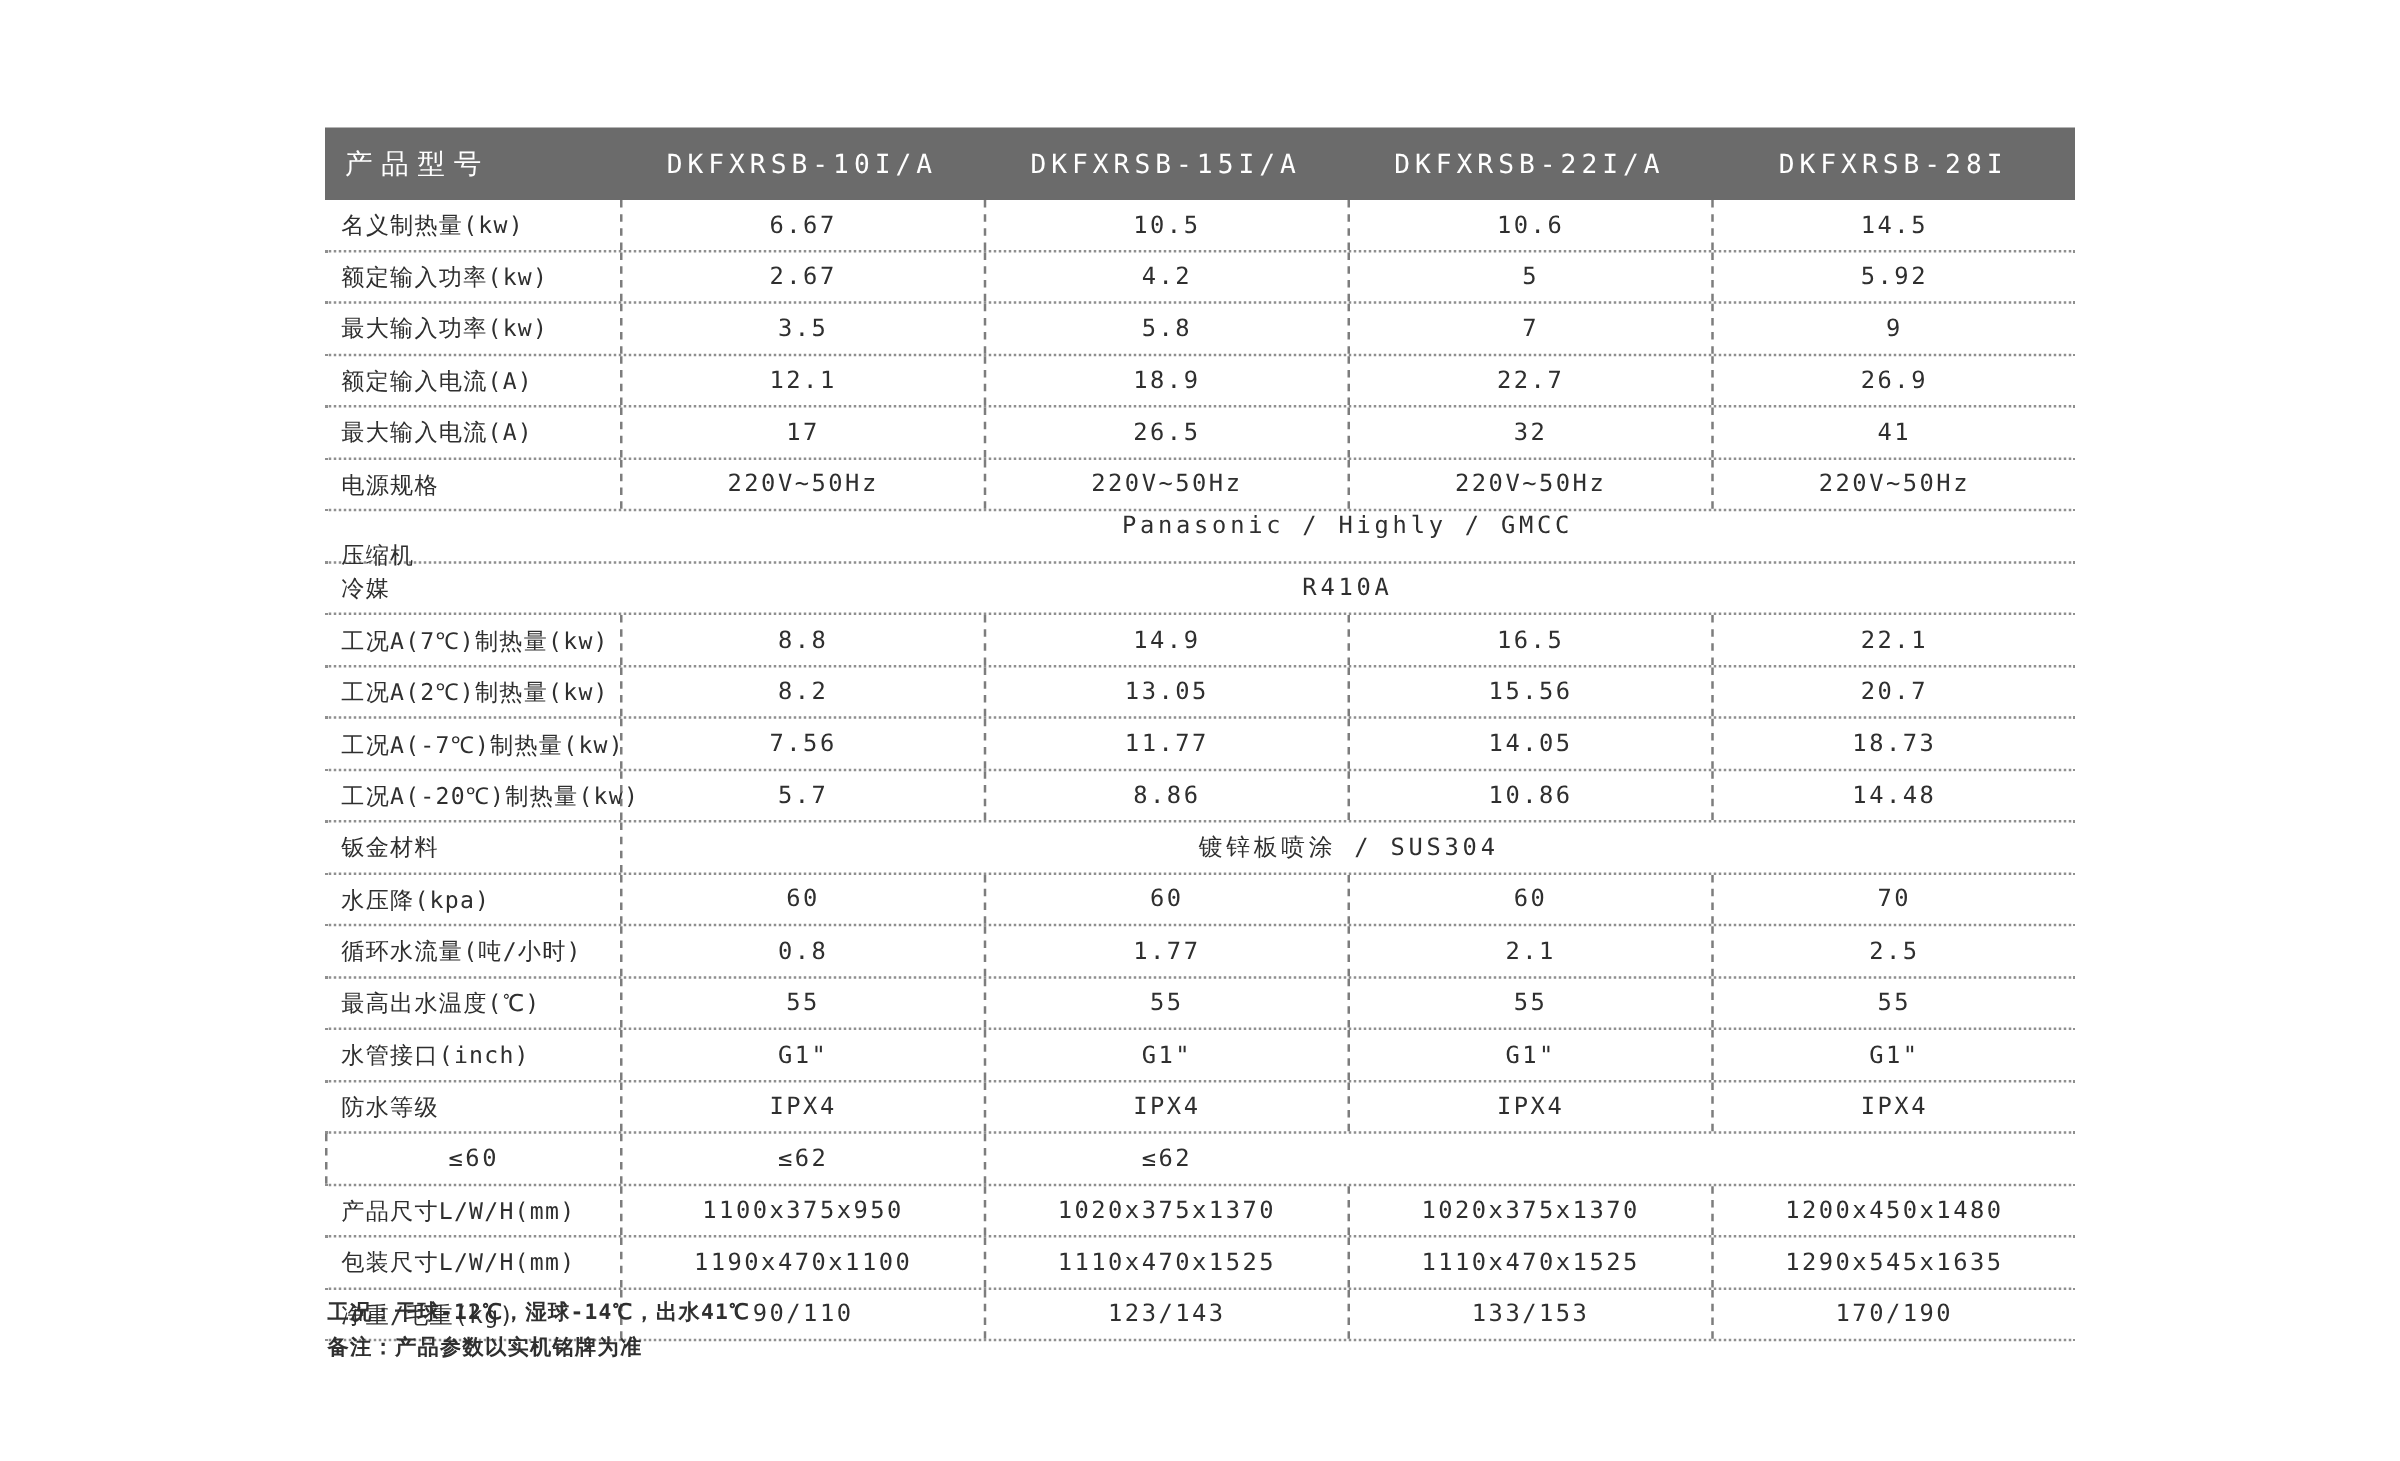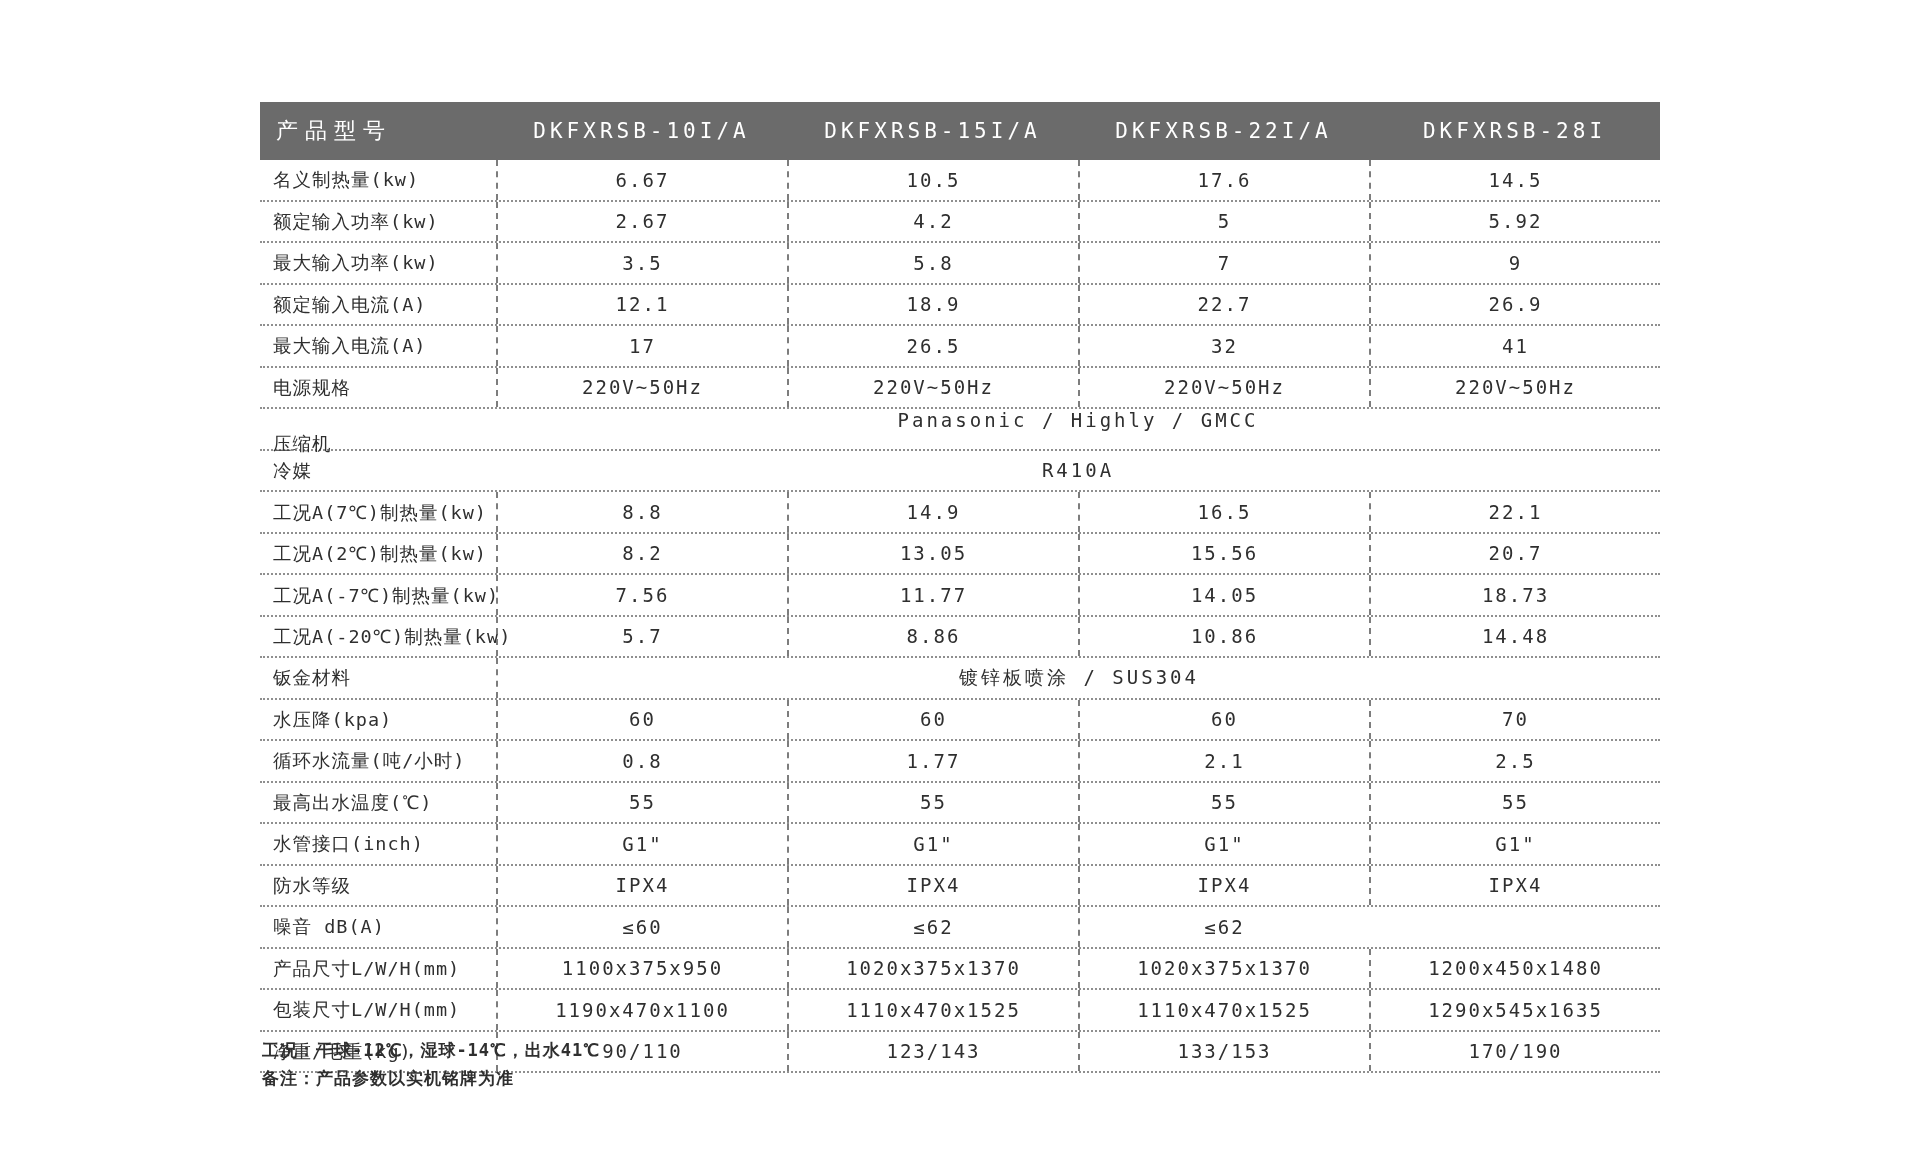--- a/index.html
+++ b/index.html
@@ -85,21 +85,21 @@
     <div class="cell">DKFXRSB-10I/A</div>
     <div class="cell">DKFXRSB-15I/A</div>
     <div class="cell">DKFXRSB-22I/A</div>
     <div class="cell">DKFXRSB-28I</div>
   </div>
   <div id="tbody">
       <div class="row">
     <div class="cell label-cell">名义制热量(kw)</div>
   <div class="cell value-cell vsep">6.67</div>
         <div class="cell value-cell vsep">10.5</div>
-        <div class="cell value-cell vsep">17.6</div>
+        <div class="cell value-cell vsep">10.6</div>
         <div class="cell value-cell vsep">14.5</div>
       </div>
       <div class="row">
     <div class="cell label-cell">额定输入功率(kw)</div>
   <div class="cell value-cell vsep">2.67</div>
         <div class="cell value-cell vsep">4.2</div>
         <div class="cell value-cell vsep">5</div>
         <div class="cell value-cell vsep">5.92</div>
       </div>
       <div class="row">
@@ -199,21 +199,20 @@
         <div class="cell value-cell vsep">G1"</div>
       </div>
       <div class="row">
     <div class="cell label-cell">防水等级</div>
   <div class="cell value-cell vsep">IPX4</div>
         <div class="cell value-cell vsep">IPX4</div>
         <div class="cell value-cell vsep">IPX4</div>
         <div class="cell value-cell vsep">IPX4</div>
       </div>
       <div class="row">
-    <div class="cell label-cell">噪音 dB(A)</div>
   <div class="cell value-cell vsep">≤60</div>
         <div class="cell value-cell vsep">≤62</div>
         <div class="cell value-cell vsep">≤62</div>
       </div>
       <div class="row">
     <div class="cell label-cell">产品尺寸L/W/H(mm)</div>
   <div class="cell value-cell vsep">1100x375x950</div>
         <div class="cell value-cell vsep">1020x375x1370</div>
         <div class="cell value-cell vsep">1020x375x1370</div>
         <div class="cell value-cell vsep">1200x450x1480</div>

